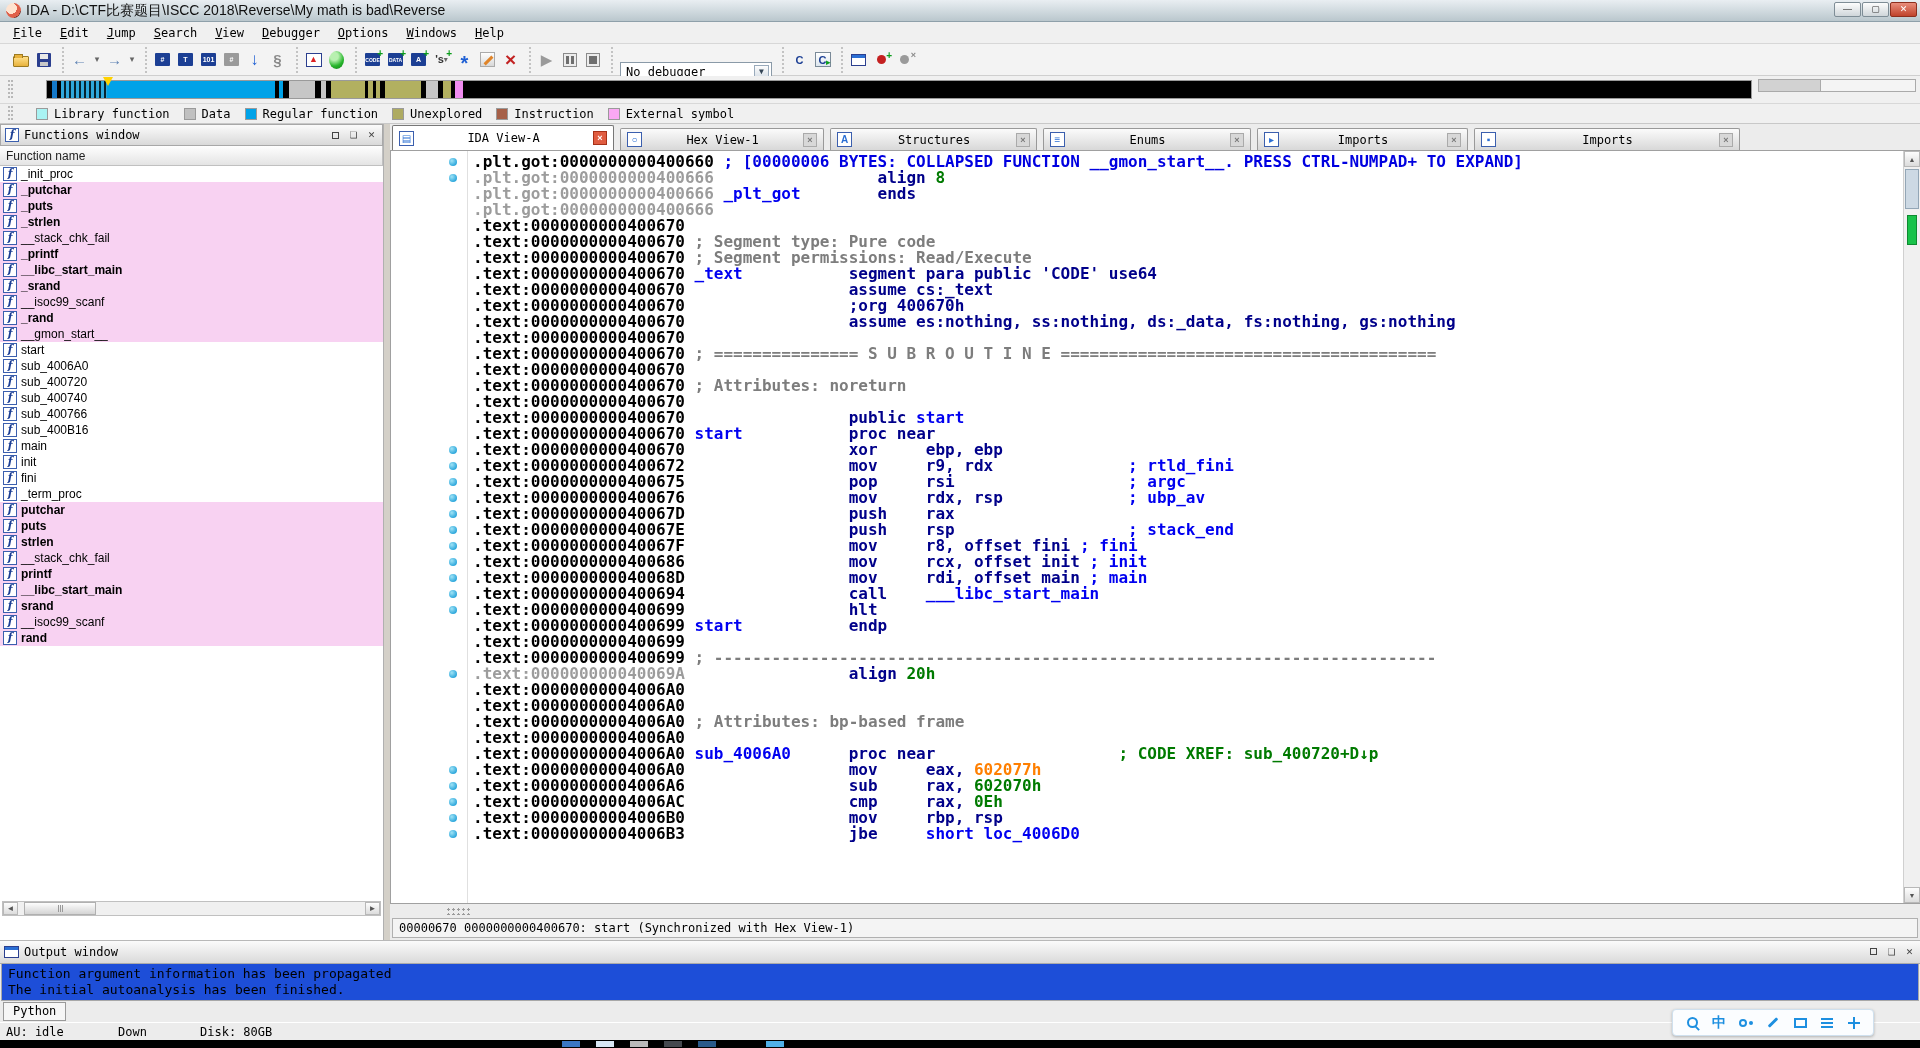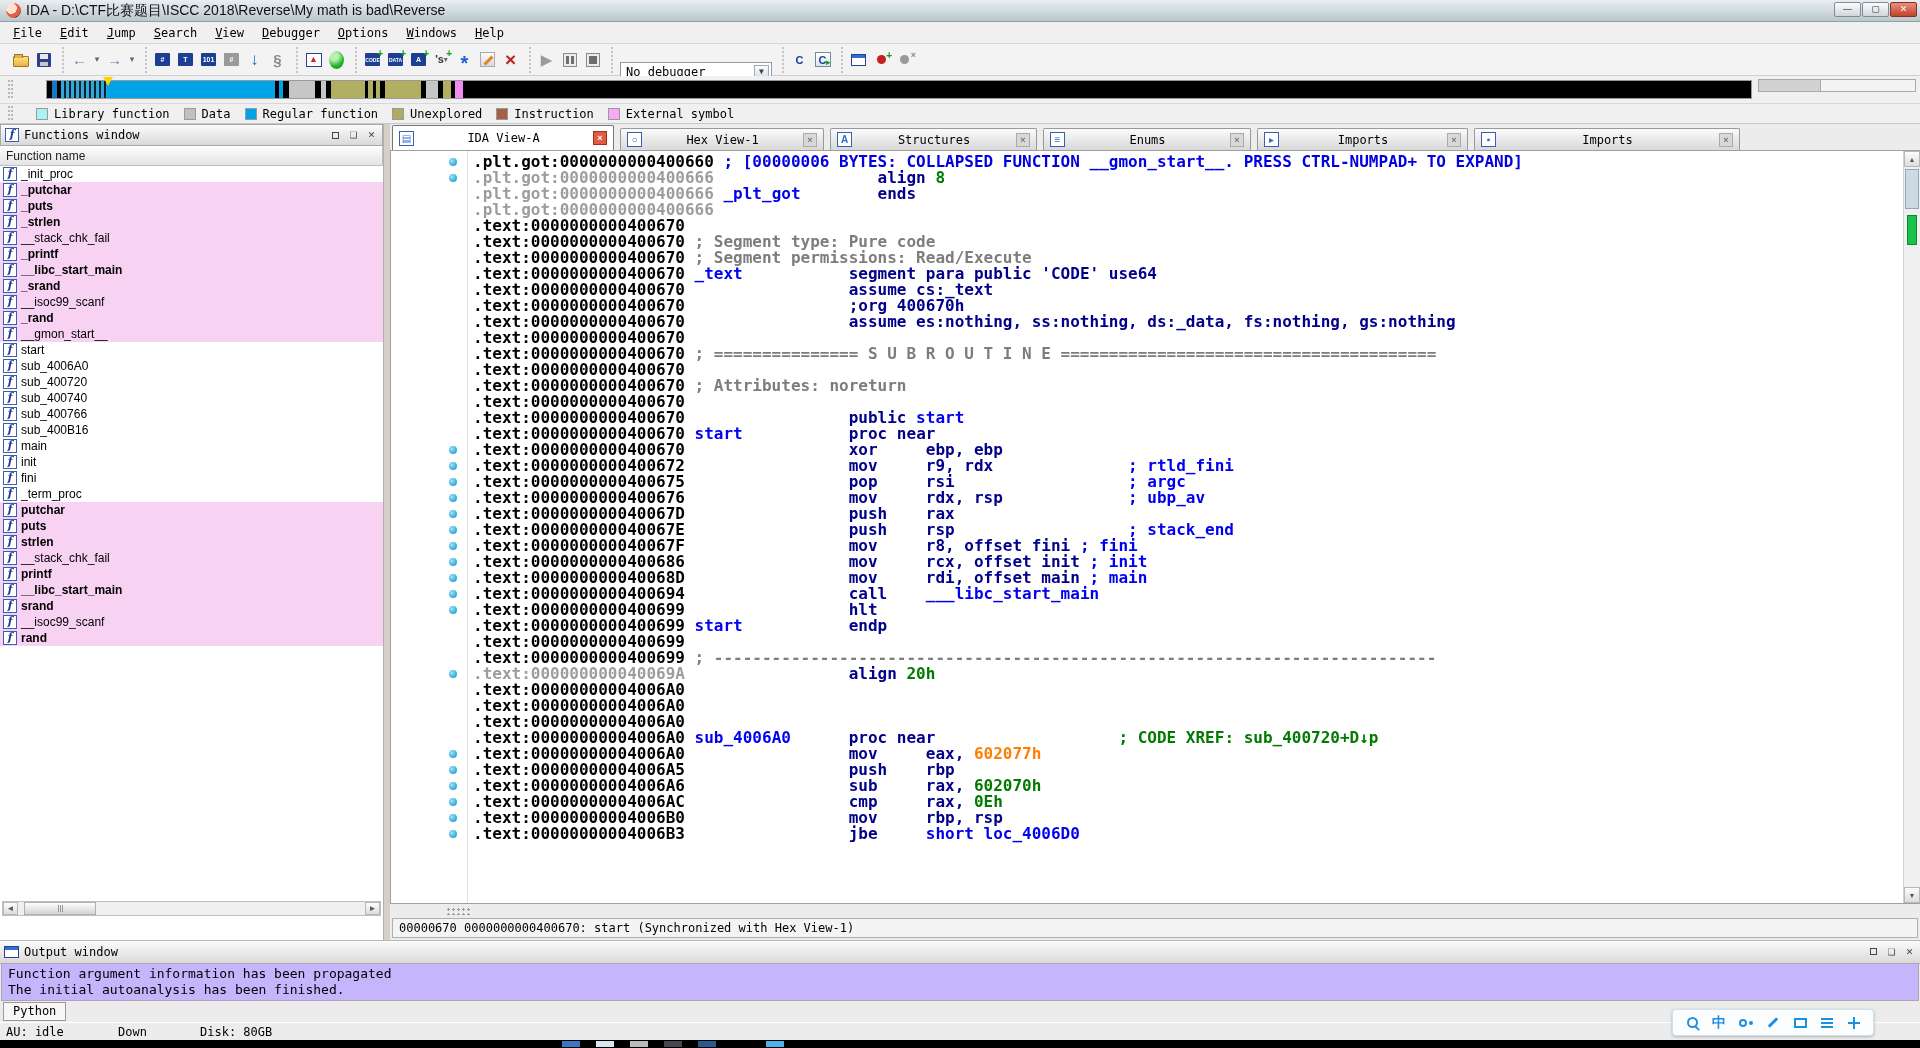--- a/index.html
+++ b/index.html
@@ -140,21 +140,21 @@
   .gripline .dots{position:absolute;left:56px;top:3px;width:24px;height:8px;
      background:radial-gradient(circle,#9a9a9a 1px,transparent 1.2px);background-size:5px 5px;}
   .syncline{height:20px;margin:0 2px 2px 2px;background:#f4f4f4;border:1px solid #b0b0b0;display:flex;align-items:center;
     font-family:"DejaVu Sans Mono",monospace;font-size:12px;color:#000;padding-left:6px;}
 
   
   .outwin{height:82px;background:#ececec;border-top:1px solid #b8b8b8;display:flex;flex-direction:column;}
   .outtitle{height:24px;background:linear-gradient(#fbfbfb,#dadada);border-bottom:1px solid #ababab;display:flex;
     align-items:center;gap:5px;padding:0 4px;}
   .outtitle .ptxt{font-family:"DejaVu Sans Mono",monospace;font-size:12px;flex:1;}
-  .outbody{height:40px;background:#c4b5fd;border:1px solid #a8a8a8;border-top:none;margin:0 1px;
+  .outbody{height:40px;background:#1d4ed8;border:1px solid #a8a8a8;border-top:none;margin:0 1px;
     font-family:"DejaVu Sans Mono","Liberation Mono",monospace;font-size:13px;line-height:16px;color:#000;padding:2px 6px;white-space:pre;}
   .pyrow{height:22px;display:flex;align-items:center;padding-left:3px;}
   .pytab{border:1px solid #9a9a9a;background:#f6f6f6;padding:1px 9px 2px 9px;
     font-family:"DejaVu Sans Mono",monospace;font-size:12px;}
 
   
   .statusbar{height:18px;background:#ececec;border-top:1px solid #fff;position:relative;
     font-family:"DejaVu Sans Mono",monospace;font-size:12px;color:#000;}
   .statusbar span{position:absolute;top:2px;}
   .st-au{left:6px;} .st-state{left:118px;} .st-disk{left:200px;}
@@ -608,24 +608,24 @@
           <div class="asmline"><span class="dot"></span><span class="c-a">.text:0000000000400686</span><span class="c-n">                 mov     rcx, offset init </span><span class="c-b">; init</span></div>
           <div class="asmline"><span class="dot"></span><span class="c-a">.text:000000000040068D</span><span class="c-n">                 mov     rdi, offset main </span><span class="c-b">; main</span></div>
           <div class="asmline"><span class="dot"></span><span class="c-a">.text:0000000000400694</span><span class="c-n">                 call    </span><span class="c-b">___libc_start_main</span></div>
           <div class="asmline"><span class="dot"></span><span class="c-a">.text:0000000000400699</span><span class="c-n">                 hlt</span></div>
           <div class="asmline"><span class="c-a">.text:0000000000400699</span><span class="c-t"> </span><span class="c-b">start</span><span class="c-n">           endp</span></div>
           <div class="asmline"><span class="c-a">.text:0000000000400699</span></div>
           <div class="asmline"><span class="c-a">.text:0000000000400699</span><span class="c-c"> ; ---------------------------------------------------------------------------</span></div>
           <div class="asmline"><span class="dot"></span><span class="c-ag">.text:000000000040069A</span><span class="c-n">                 align </span><span class="c-g">20h</span></div>
           <div class="asmline"><span class="c-a">.text:00000000004006A0</span></div>
           <div class="asmline"><span class="c-a">.text:00000000004006A0</span></div>
+          <div class="asmline"><span class="c-a">.text:00000000004006A0</span><span class="c-c"> ; Attributes: bp-based frame</span></div>
           <div class="asmline"><span class="c-a">.text:00000000004006A0</span></div>
           <div class="asmline"><span class="c-a">.text:00000000004006A0</span><span class="c-t"> </span><span class="c-b">sub_4006A0</span><span class="c-n">      proc near</span><span class="c-x">                   ; CODE XREF: sub_400720+D↓p</span></div>
           <div class="asmline"><span class="dot"></span><span class="c-a">.text:00000000004006A0</span><span class="c-n">                 mov     eax, </span><span class="c-o">602077h</span></div>
-          <div class="asmline"><span class="dot"></span><span class="c-a">.text:00000000004006A5</span><span class="c-n">                 push    rbp</span></div>
           <div class="asmline"><span class="dot"></span><span class="c-a">.text:00000000004006A6</span><span class="c-n">                 sub     rax, </span><span class="c-g">602070h</span></div>
           <div class="asmline"><span class="dot"></span><span class="c-a">.text:00000000004006AC</span><span class="c-n">                 cmp     rax, </span><span class="c-g">0Eh</span></div>
           <div class="asmline"><span class="dot"></span><span class="c-a">.text:00000000004006B0</span><span class="c-n">                 mov     rbp, rsp</span></div>
           <div class="asmline"><span class="dot"></span><span class="c-a">.text:00000000004006B3</span><span class="c-n">                 jbe     </span><span class="c-b">short loc_4006D0</span></div>
         </div>
       <div class="vscroll">
         <span class="btn up">▲</span>
         <span class="thumb"></span>
         <span class="gmark"></span>
         <span class="btn down">▼</span>

